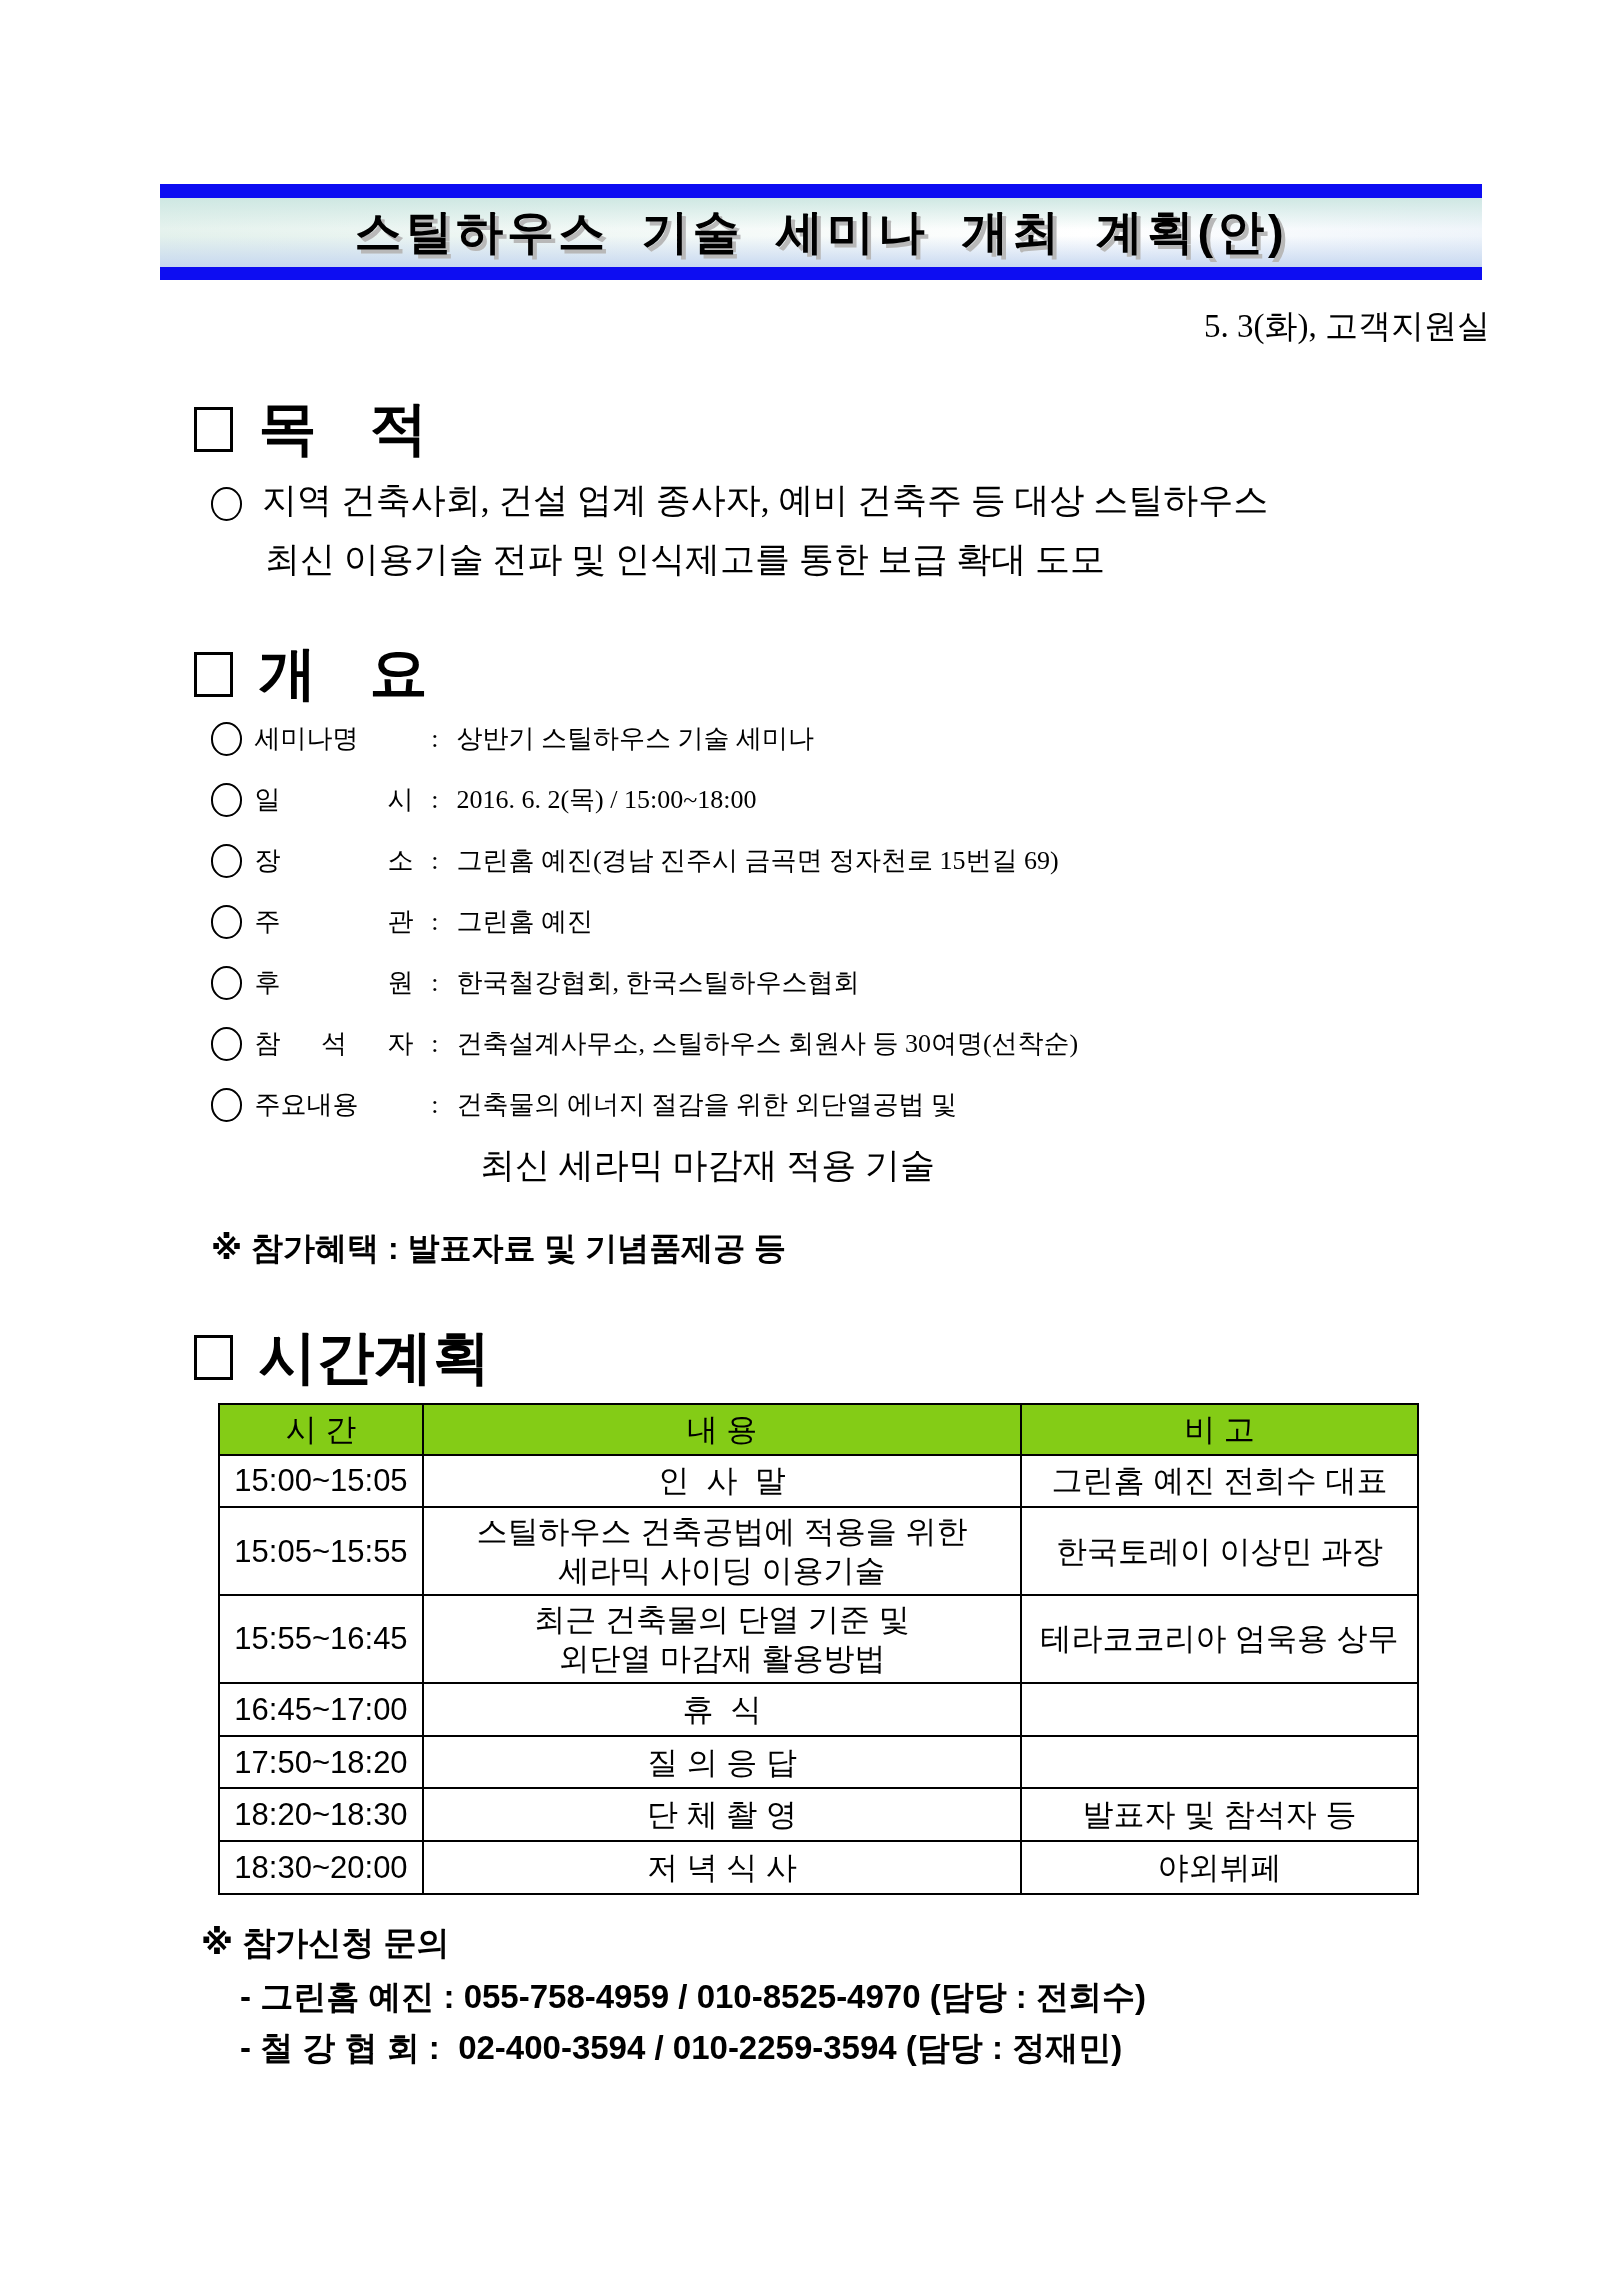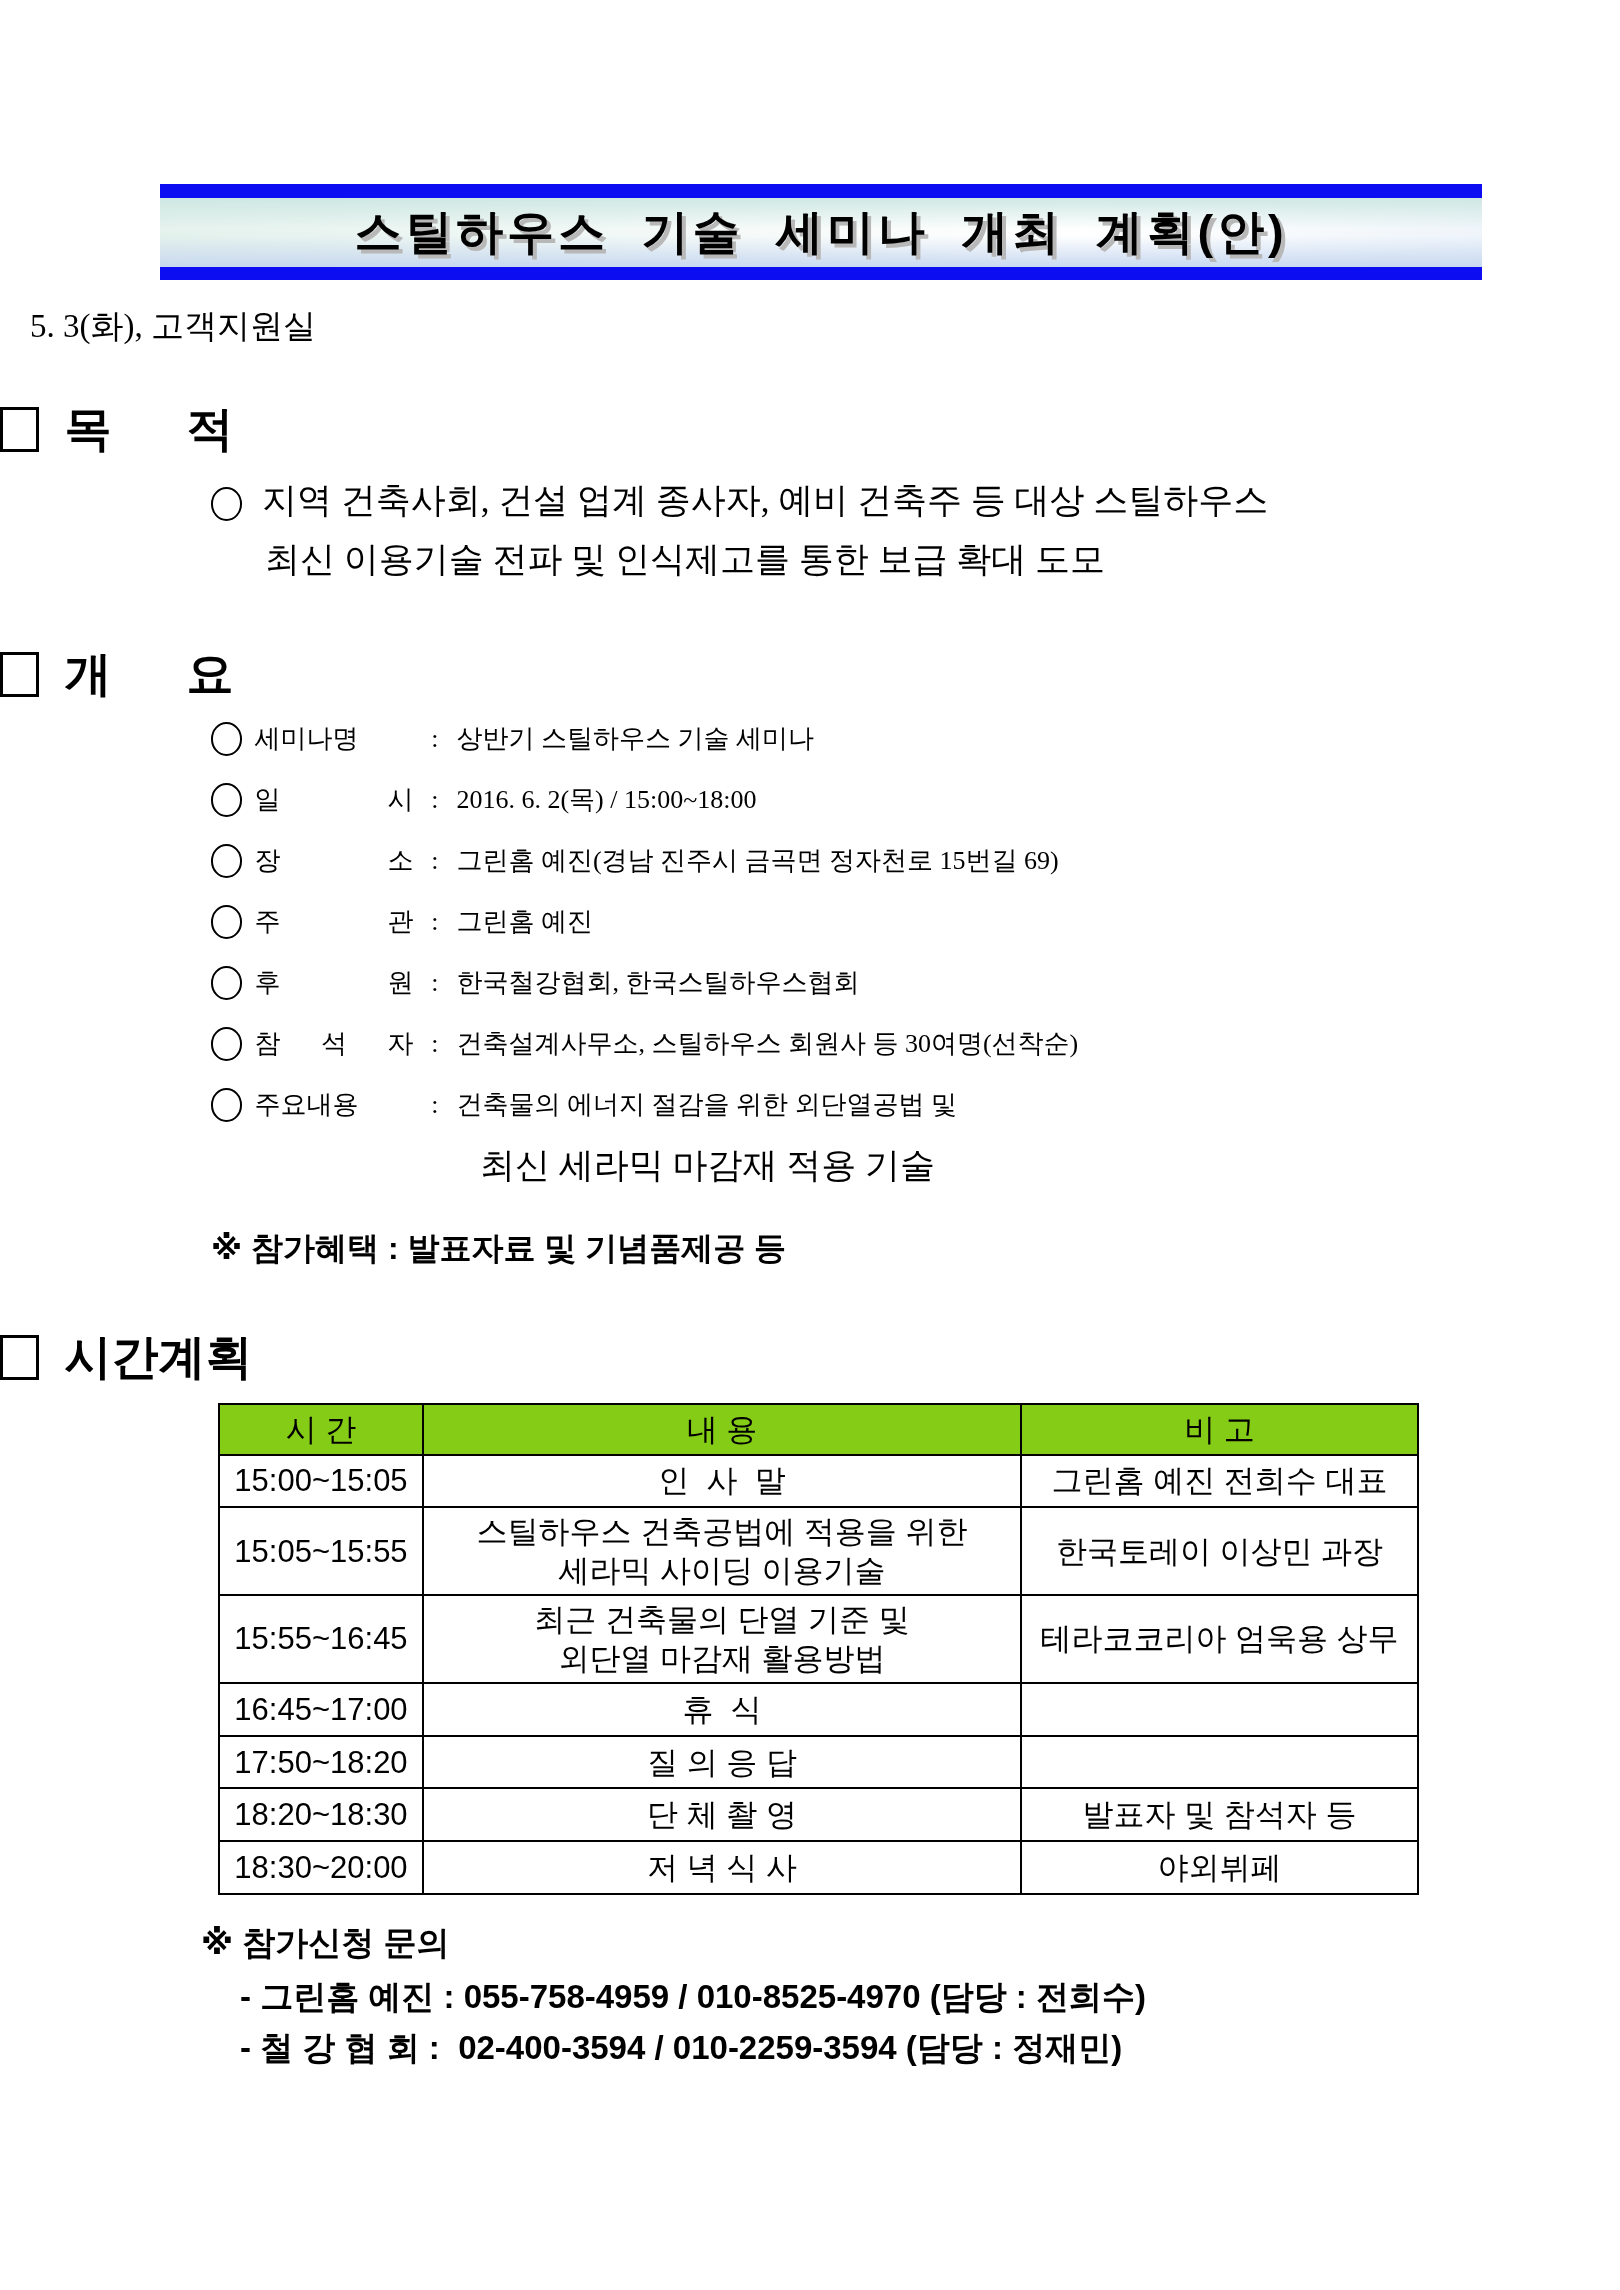--- a/index.html
+++ b/index.html
@@ -36,32 +36,34 @@
     font-weight:bold;
     font-size:47px;
     letter-spacing:3.9px;
     word-spacing:15.7px;
     white-space:pre;
     text-shadow:3.9px 3.9px 0 #b8b8b8;
   }
   
   .date-line{
     margin:23.5px 130px 0 0;
+    text-align:right;
     font-size:33px;
     white-space:pre;
     padding-left:30px;
   }
   
   .section-heading{
     display:flex;
     align-items:center;
     gap:25.5px;
-    font-family:"Liberation Sans","DejaVu Sans",sans-serif;
-    font-weight:bold;
-    font-size:47px;
+    margin-left:194px;
+    font-family:"Liberation Sans","DejaVu Sans",sans-serif;
+    font-weight:bold;
+    font-size:58px;
     height:51px;
   }
   .sh-purpose{margin-top:55px;}
   .sh-overview{margin-top:69px;}
   .sh-schedule{margin-top:61px;}
   .square-marker{
     width:33px;
     height:39px;
     border:3.9px solid #000;
     flex:0 0 auto;

